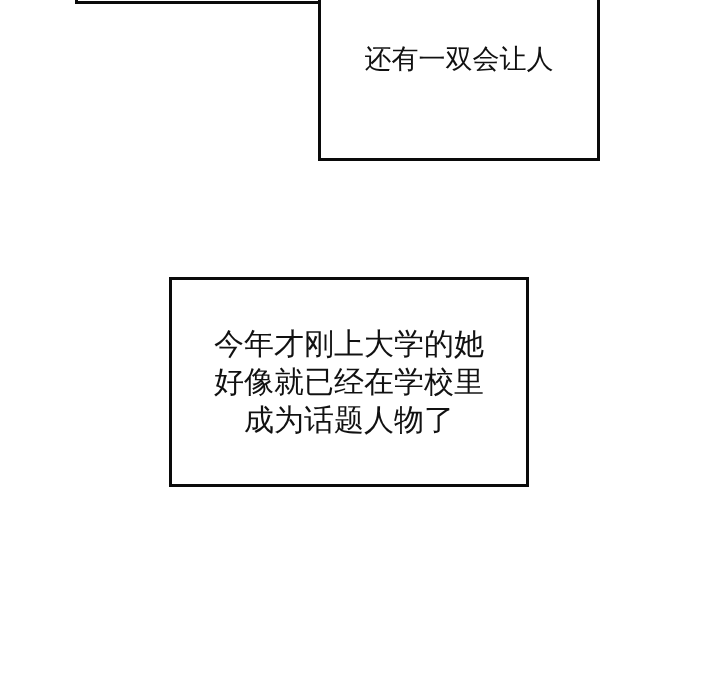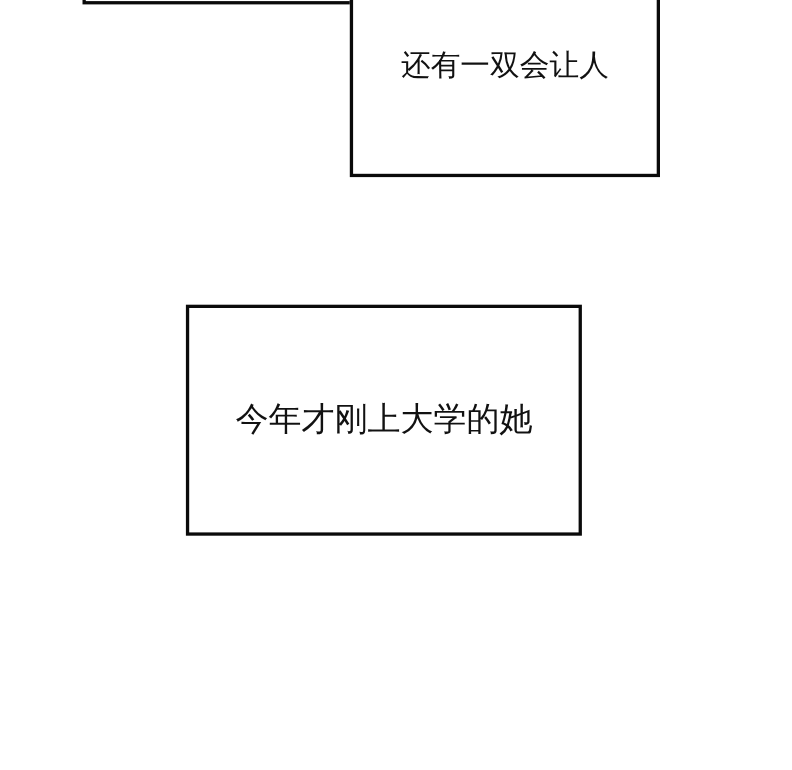--- a/index.html
+++ b/index.html
@@ -87,19 +87,21 @@
 <div class="comic-canvas">
 
   <div class="panel-box cutoff-panel"></div>
 
   <div class="panel-box caption-top">
     <div class="caption-line">还有一双会让人</div>
   </div>
 
   <div class="panel-box caption-middle">
     <div class="caption-line">今年才刚上大学的她</div>
+    <div class="caption-line">好像就已经在学校里</div>
+    <div class="caption-line">成为话题人物了</div>
   </div>
 
   <div class="panel-box caption-bottom">
     <div class="caption-line">可以说是</div>
   </div>
 
 </div>
 
 </body></html>

